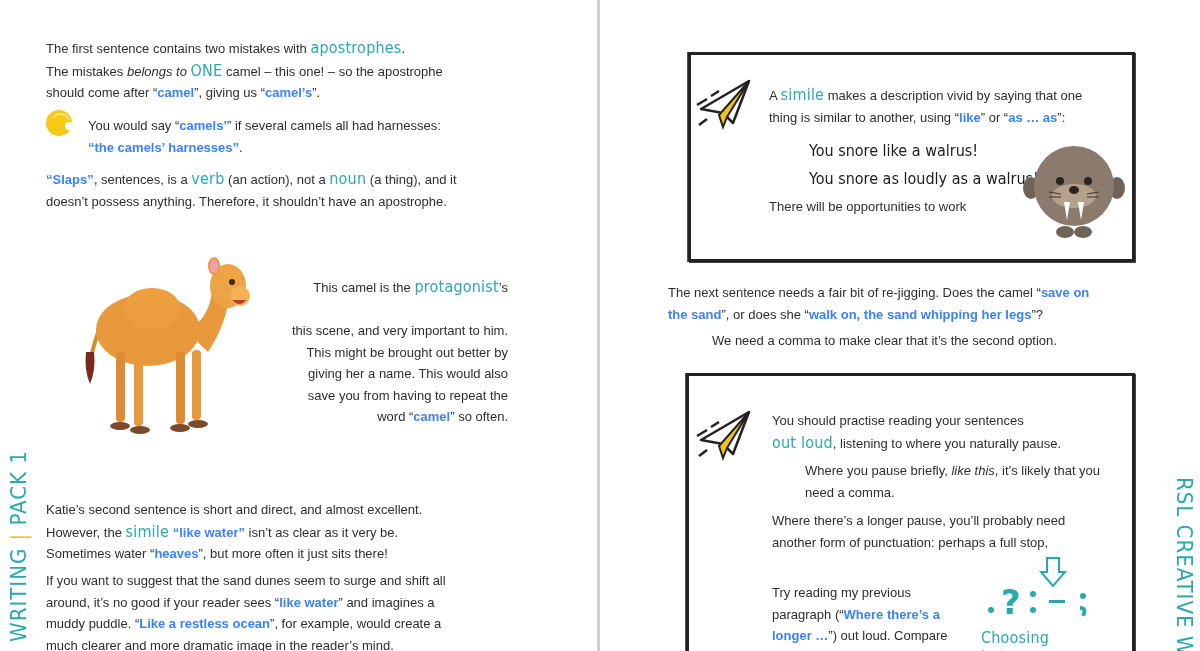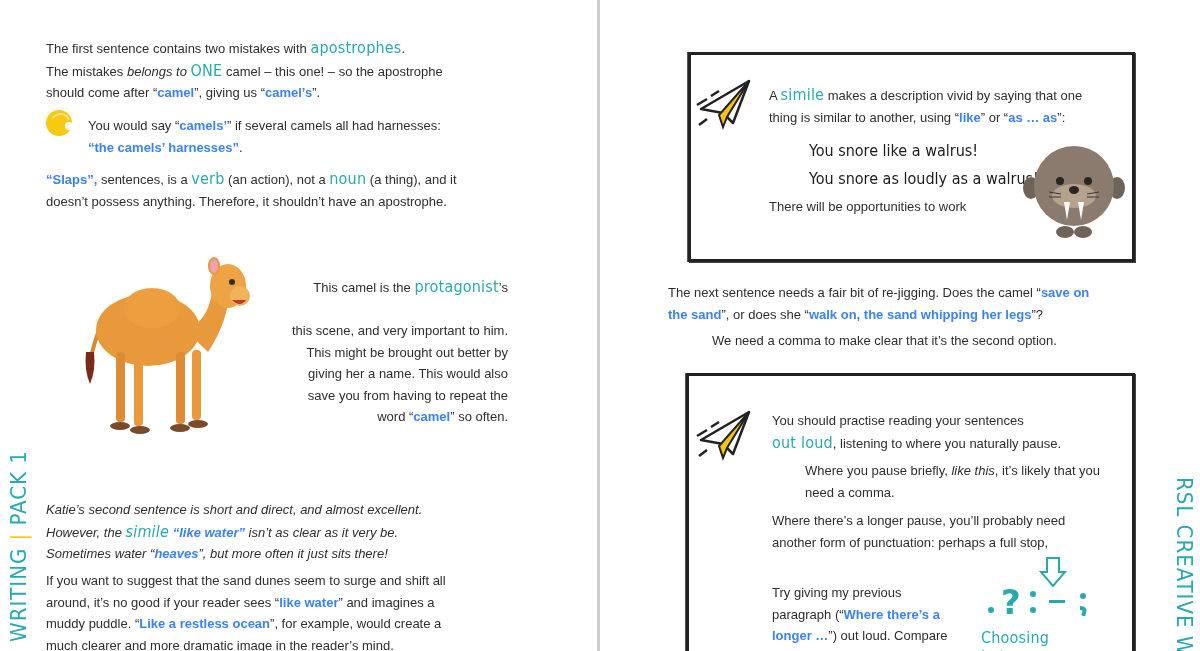--- a/index.html
+++ b/index.html
@@ -78,21 +78,21 @@
   <div class="p center" style="left:258px;top:276px;width:250px;">
     <span>This camel is the </span><span class="teal">protagonist</span><span>’s</span><br>
     <br>
     <span>this scene, and very important to him.</span><br>
     <span>This might be brought out better by</span><br>
     <span>giving her a name. This would also</span><br>
     <span>save you from having to repeat the</span><br>
     <span>word “</span><b>camel</b><span>” so often.</span>
   </div>
 
-  <p class="p" style="left:46px;top:499px;width:470px;font-style:italic;">
+  <p class="p" style="left:46px;top:499px;width:470px;">
     <span>Katie’s second sentence is short and direct, and almost excellent.</span><br>
     <span>However, the </span><span class="teal">simile</span><b> “like water”</b><span> isn’t as clear as it very be.</span><br>
     <span>Sometimes water “</span><b>heaves</b><span>”, but more often it just sits there!</span>
   </p>
 
   <p class="p" style="left:46px;top:570px;width:480px;">
     <span>If you want to suggest that the sand dunes seem to surge and shift all</span><br>
     <span>around, it’s no good if your reader sees “</span><b>like water</b><span>” and imagines a</span><br>
     <span>muddy puddle. “</span><b>Like a restless ocean</b><span>”, for example, would create a</span><br>
     <span>much clearer and more dramatic image in the reader’s mind.</span>
@@ -177,21 +177,21 @@
   </div>
   <div class="p" style="left:172px;top:460px;width:360px;margin-left:32px;">
     <span>Where you pause briefly, </span><i>like this</i><span>, it’s likely that you</span><br>
     <span>need a comma.</span>
   </div>
   <div class="p" style="left:171px;top:510px;width:360px;">
     <span>Where there’s a longer pause, you’ll probably need</span><br>
     <span>another form of punctuation: perhaps a full stop,</span><br>
   </div>
   <div class="p" style="left:171px;top:582px;width:210px;">
-    <span>Try giving my previous</span><br>
+    <span>Try reading my previous</span><br>
     <span>paragraph (“</span><b>Where there’s a</b><br>
     <b>longer …</b><span>”) out loud. Compare</span>
   </div>
 
   <div style="position:absolute;left:378px;top:556px;width:130px;height:95px;">
     <svg width="130" height="60" viewBox="0 0 130 60">
       <path d="M68 2 L80 2 L80 16 L86 16 L74 30 L62 16 L68 16 Z" fill="none" stroke="#2aa9ad" stroke-width="2"></path>
       <text x="22" y="58" fill="#2aa9ad" font-size="34" font-family="DejaVu Sans, sans-serif" font-weight="bold">?</text>
       <circle cx="12" cy="54" r="3" fill="#2aa9ad"></circle>
       <circle cx="54" cy="38" r="3" fill="#2aa9ad"></circle>

